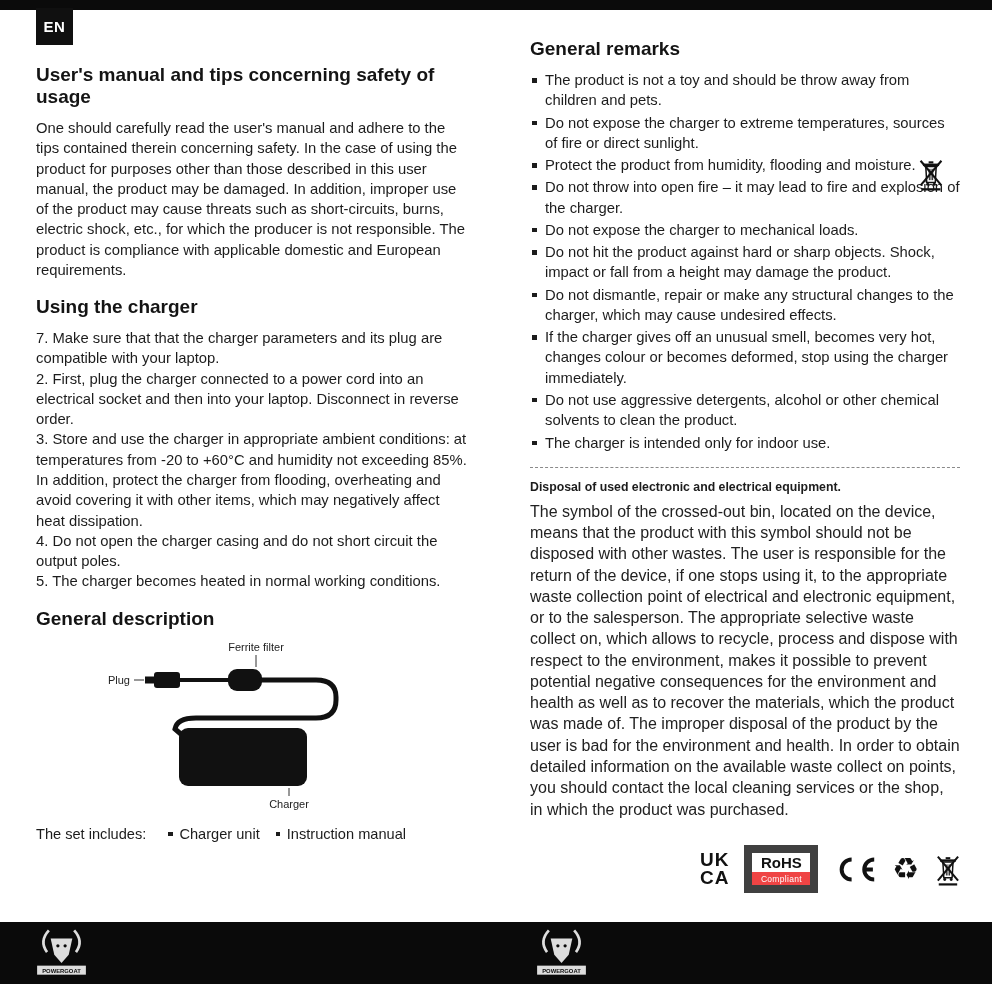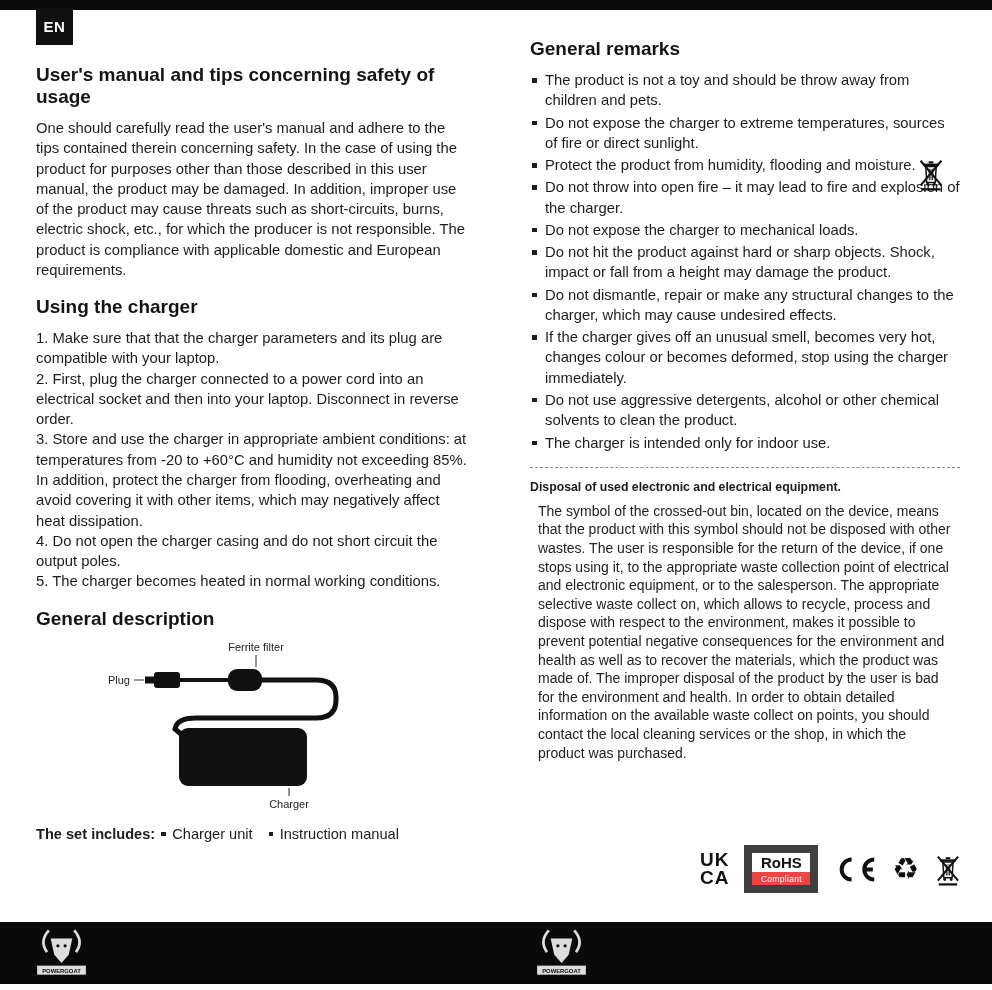--- a/index.html
+++ b/index.html
@@ -25,28 +25,28 @@
   
   ul.remarks{list-style:none;margin:0;padding:0;}
   ul.remarks li{
     position:relative;padding-left:15px;font-size:14.8px;line-height:1.37;margin:0 0 2px 0;
   }
   ul.remarks li::before{
     content:"";position:absolute;left:2px;top:8px;width:4.5px;height:4.5px;background:#1c1c1c;
   }
   .divider{border:none;border-top:1.5px dashed #8a8a8a;margin:14px 0 12px 0;}
   .disposal-title{font-size:12.3px;font-weight:bold;margin:0 0 7px 0;}
-  .disposal-body{font-size:14px;line-height:1.33;margin:8px;color:#222;}
+  .disposal-body{font-size:16px;line-height:1.33;margin:0;color:#222;}
   
   .diagram{display:block;margin:6px 0 4px 48px;}
   .dlabel{font-size:11px;fill:#222;font-family:"Liberation Sans",sans-serif;}
   .dline{stroke:#333;stroke-width:1;}
   
   .set-line{margin:14px 0 0 0;font-size:14.6px;}
-  .set-line b{font-weight:bold;margin-right:0;}
+  .set-line b{font-weight:normal;margin-right:16px;}
   .set-item{position:relative;padding-left:13px;margin-right:10px;}
   .set-item::before{content:"";position:absolute;left:2px;top:6px;width:4.5px;height:4.5px;background:#1c1c1c;}
   
   .marks{
     position:absolute;left:700px;top:846px;width:262px;height:46px;
     display:flex;align-items:center;gap:15px;
   }
   .ukca{font-weight:800;font-size:19px;line-height:.95;letter-spacing:1px;color:#111;}
   .rohs{border:8px solid #404040;width:58px;text-align:center;background:#fff;}
   .rohs-top{font-weight:bold;font-size:15px;padding:1px 0 1px 0;color:#111;}
@@ -63,21 +63,21 @@
 <body>
 
 <div class="top-bar"></div>
 <div class="en-badge">EN</div>
 
 <div class="col col-left">
   <h2>User's manual and tips concerning safety of usage</h2>
   <p class="body para">One should carefully read the user's manual and adhere to the tips contained therein concerning safety. In the case of using the product for purposes other than those described in this user manual, the product may be damaged. In addition, improper use of the product may cause threats such as short-circuits, burns, electric shock, etc., for which the producer is not responsible. The product is compliance with applicable domestic and European requirements.</p>
 
   <h2 class="h-mid">Using the charger</h2>
-  <p class="body step">1. Make sure that that the charger parameters and its plug are compatible with your laptop.</p>
+  <p class="body step">7. Make sure that that the charger parameters and its plug are compatible with your laptop.</p>
   <p class="body step">2. First, plug the charger connected to a power cord into an electrical socket and then into your laptop. Disconnect in reverse order.</p>
   <p class="body step">3. Store and use the charger in appropriate ambient conditions: at temperatures from -20 to +60°C and humidity not exceeding 85%. In addition, protect the charger from flooding, overheating and avoid covering it with other items, which may negatively affect heat dissipation.</p>
   <p class="body step">4. Do not open the charger casing and do not short circuit the output poles.</p>
   <p class="body step">5. The charger becomes heated in normal working conditions.</p>
 
   <h2 class="h-mid">General description</h2>
 
   <svg class="diagram" viewBox="0 0 340 172" width="340" height="172">
     <text class="dlabel" x="172" y="11" text-anchor="middle">Ferrite filter</text>
     <line class="dline" x1="172" y1="15" x2="172" y2="27"></line>

